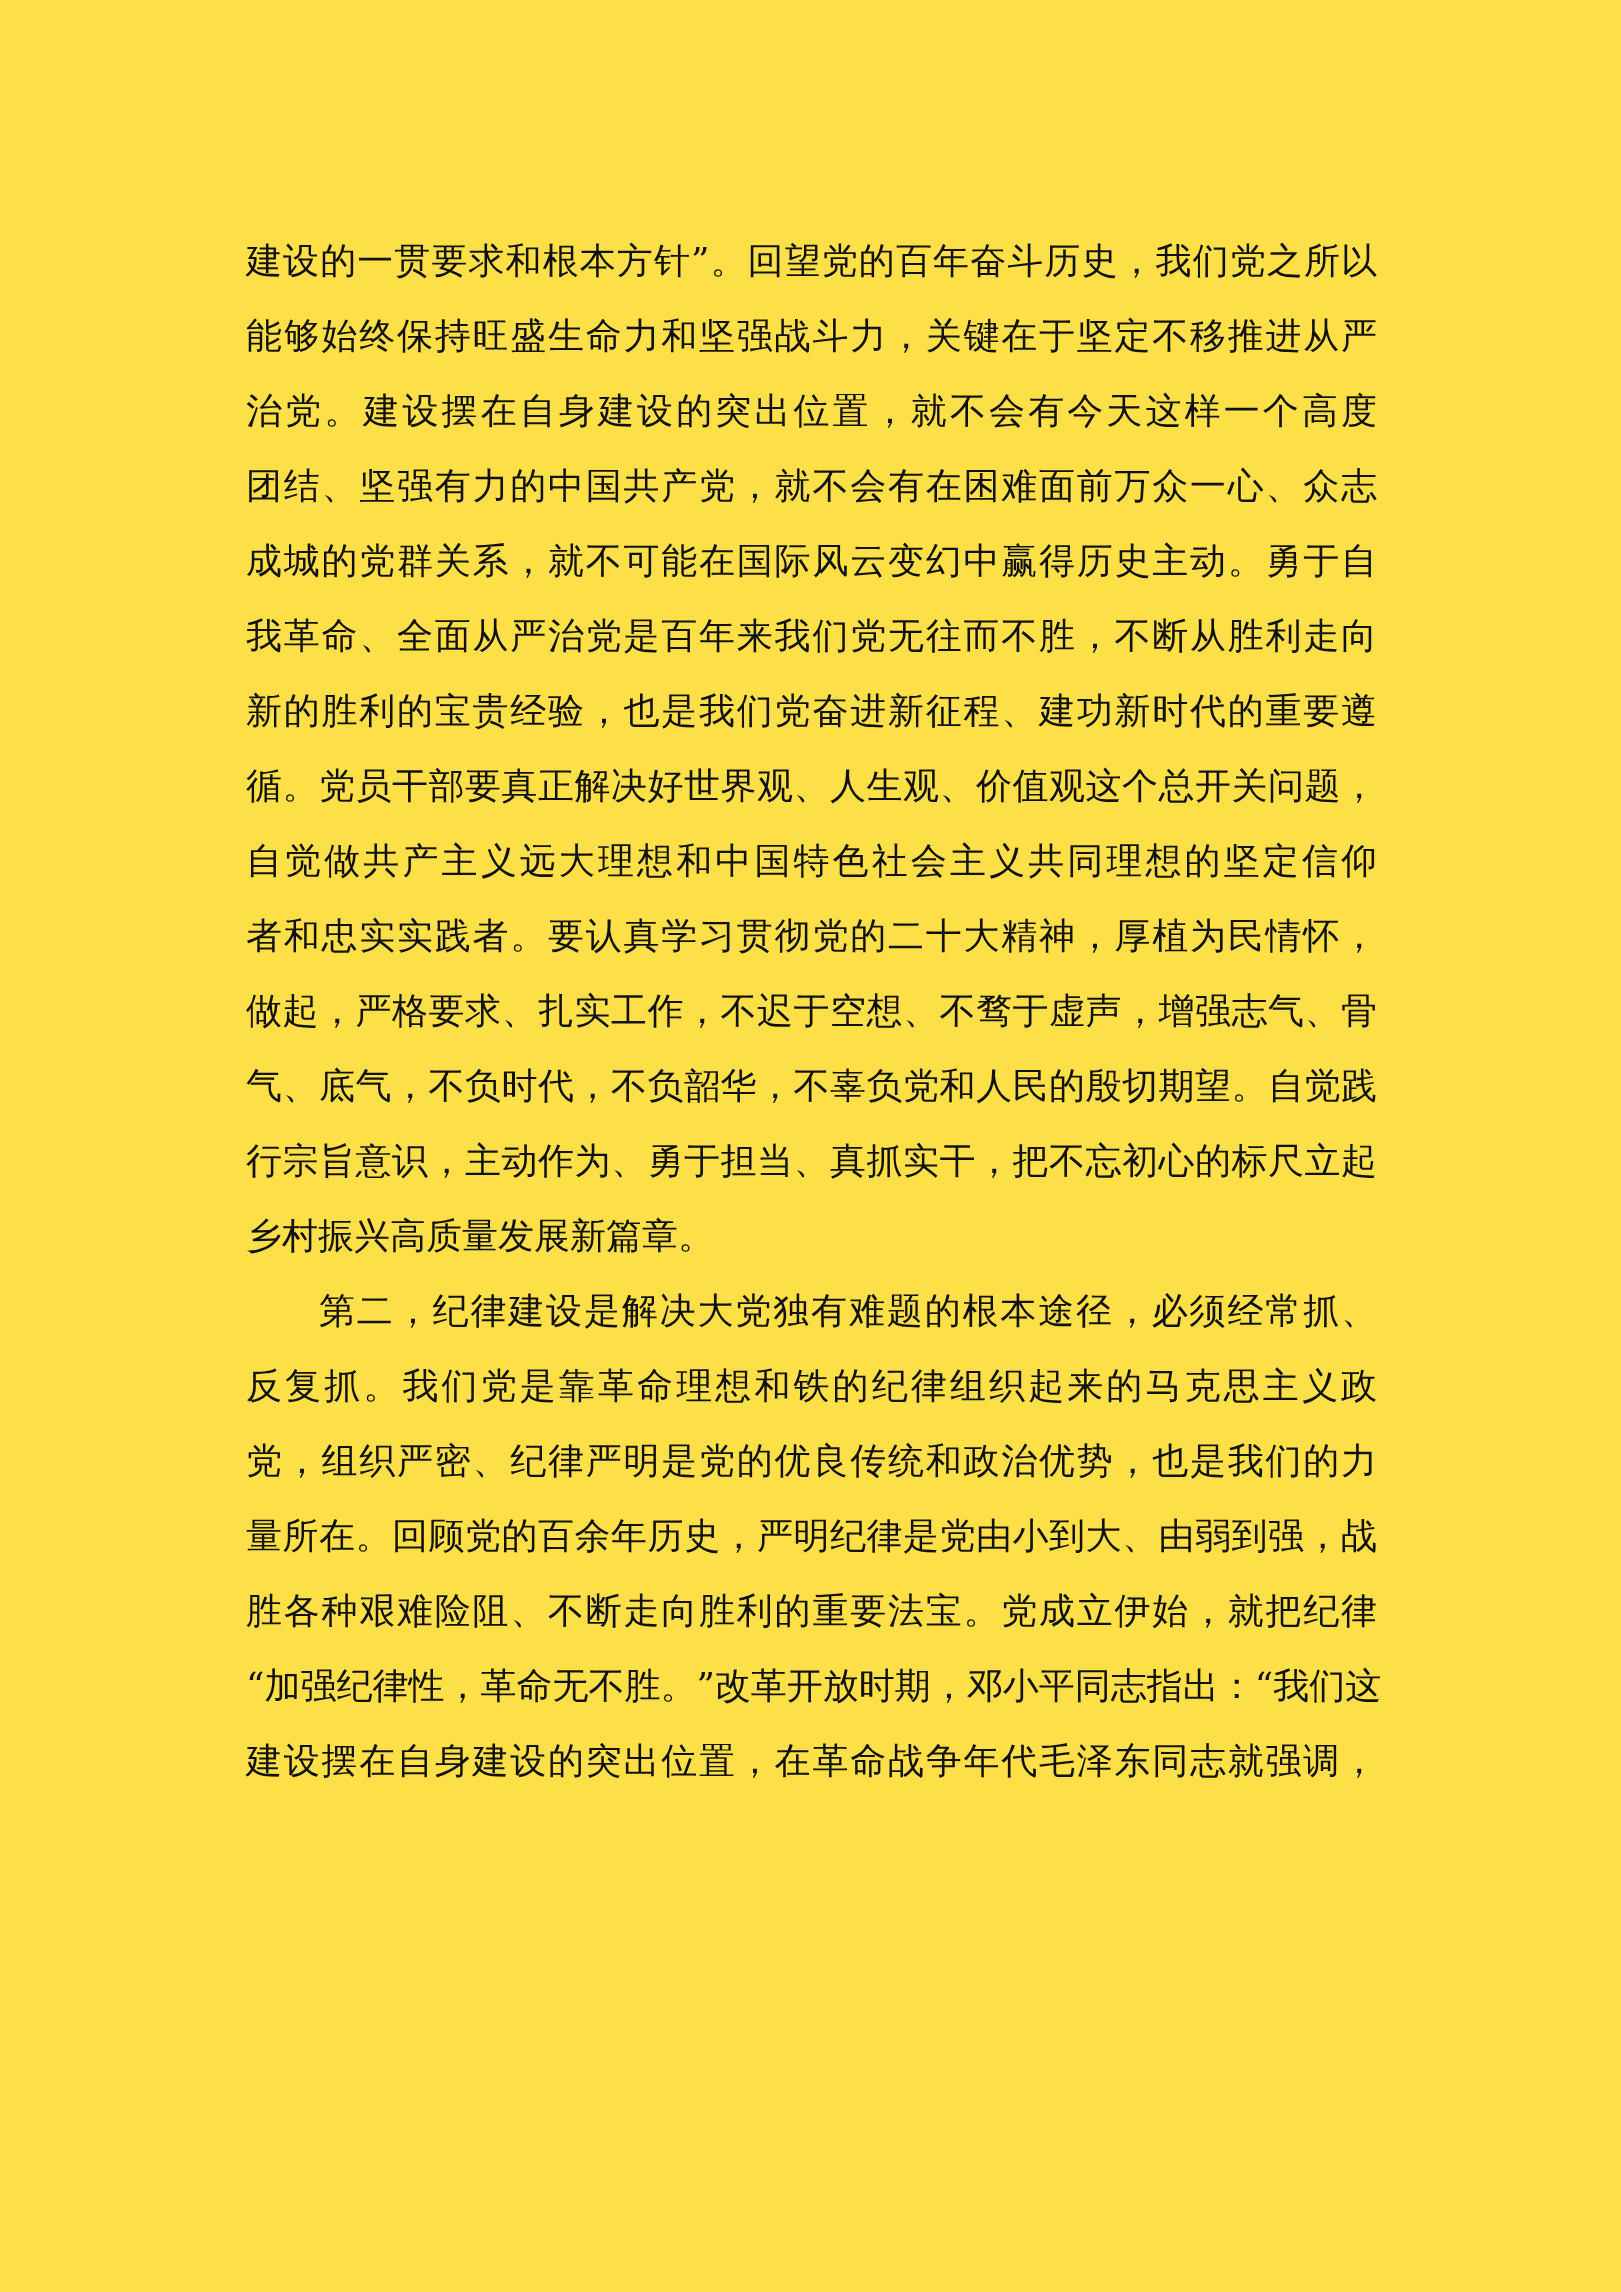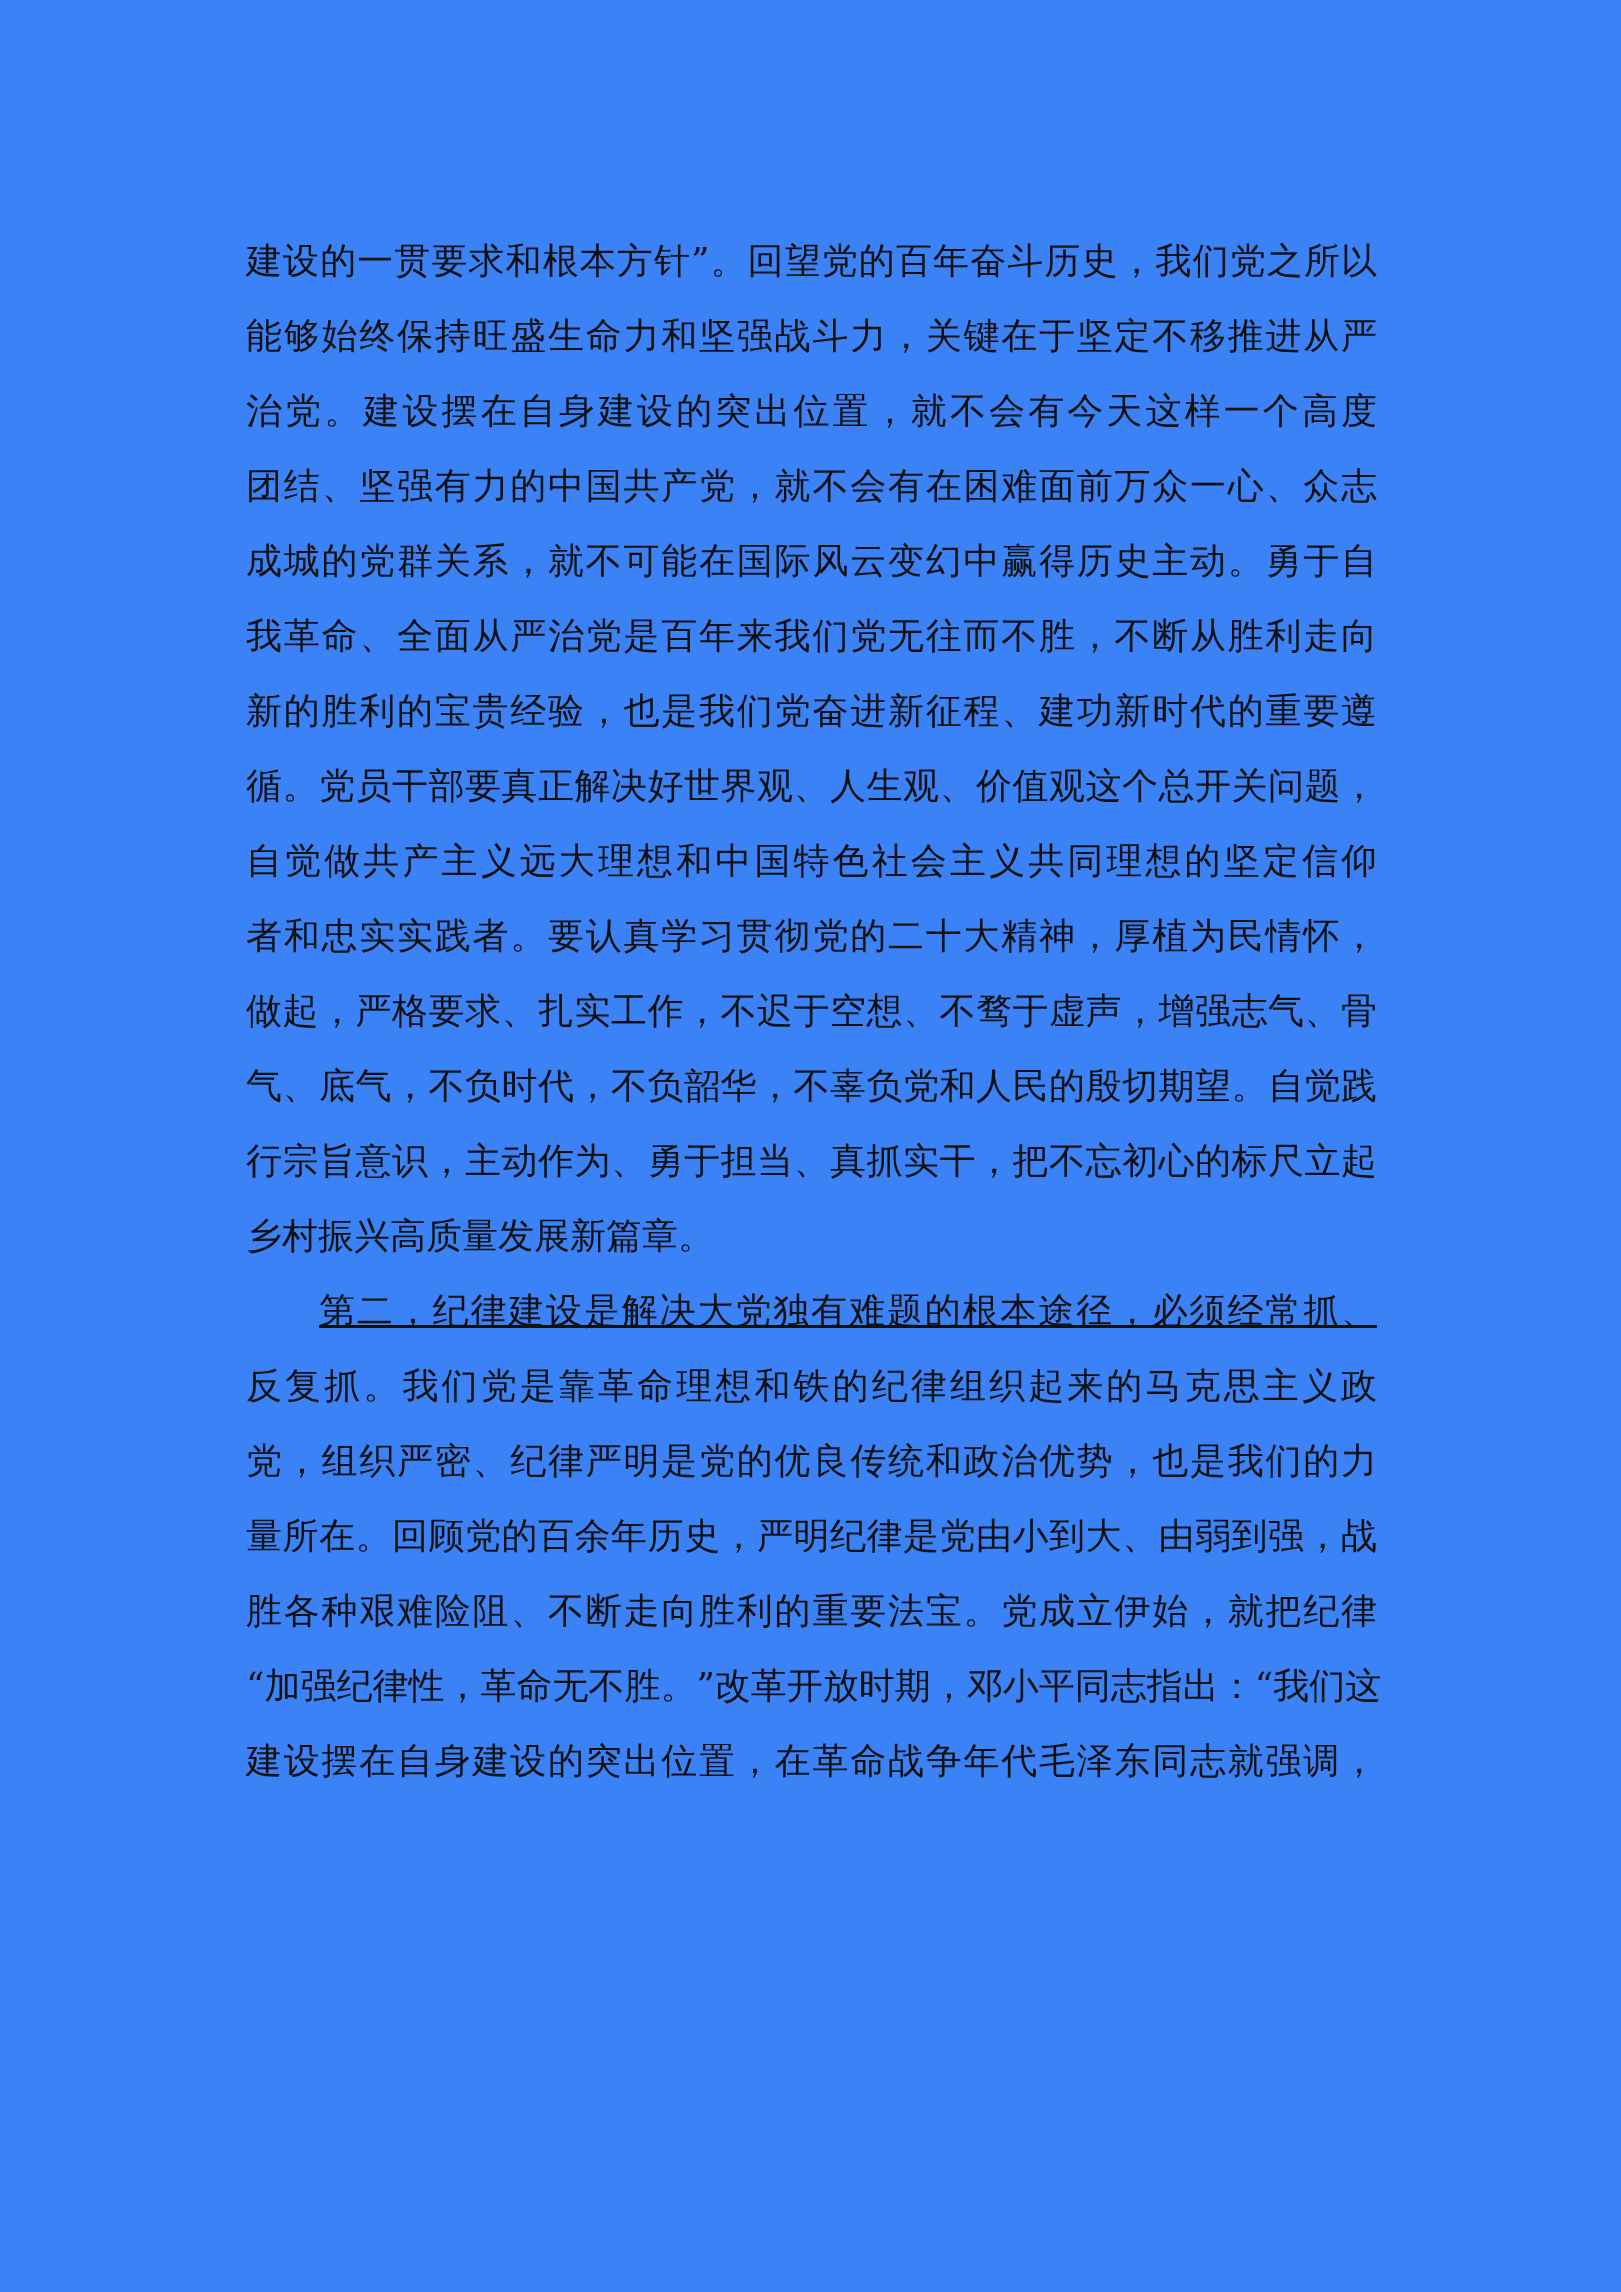--- a/index.html
+++ b/index.html
@@ -12,21 +12,21 @@
       height: 2293px;
       position: relative;
       overflow: hidden;
     }
     .page {
       position: absolute;
       left: 0;
       top: 0;
       width: 1621px;
       height: 2293px;
-      background: #3b82f6;
+      background: #fde047;
     }
     .body-text {
       position: absolute;
       left: 246px;
       top: 223px;
       width: 1131px;
       font-family: "DejaVu Serif", "Liberation Serif", serif;
       font-size: 36px;
       color: #111111;
     }
@@ -37,21 +37,20 @@
       white-space: nowrap;
       text-align: justify;
       text-align-last: justify;
       letter-spacing: 0;
     }
     .line.last {
       text-align-last: left;
     }
     .line.indent {
       padding-left: 73px;
-      text-decoration: underline;
     }
   </style>
 </head>
 <body>
 
 <div class="page">
   <div class="body-text">
 
     <div>
       <span class="line">建设的一贯要求和根本方针”。回望党的百年奋斗历史，我们党之所以</span>

